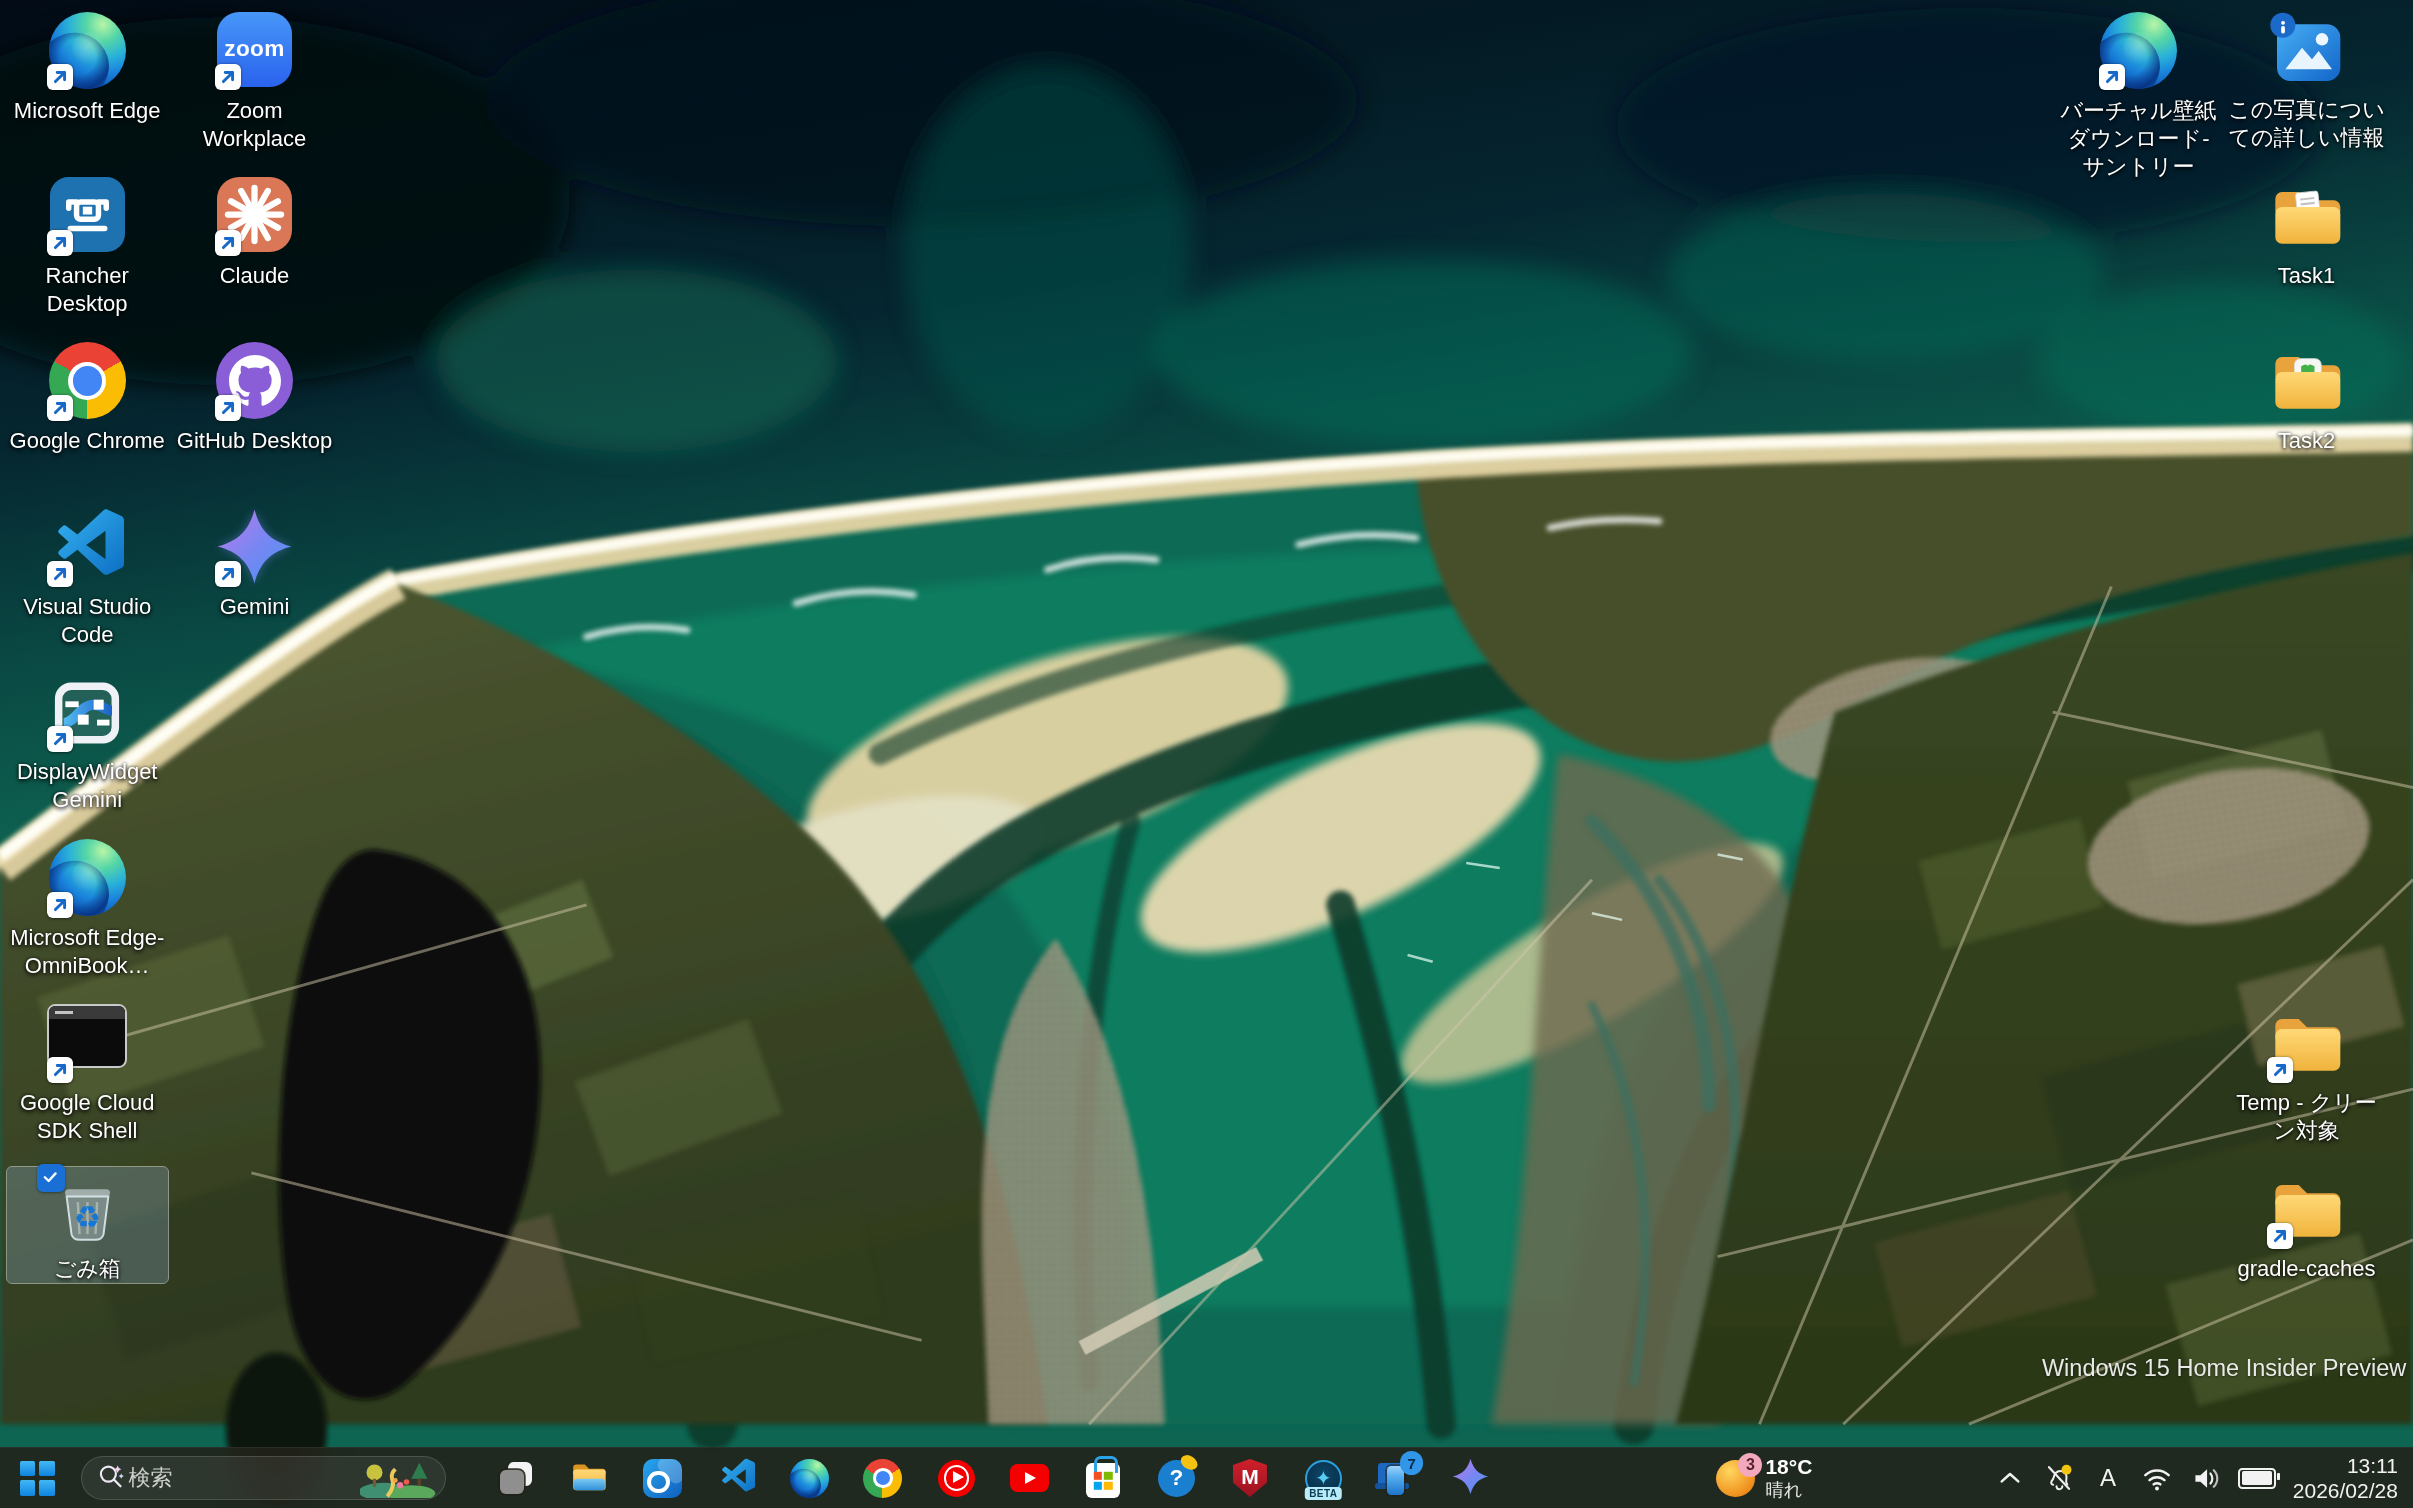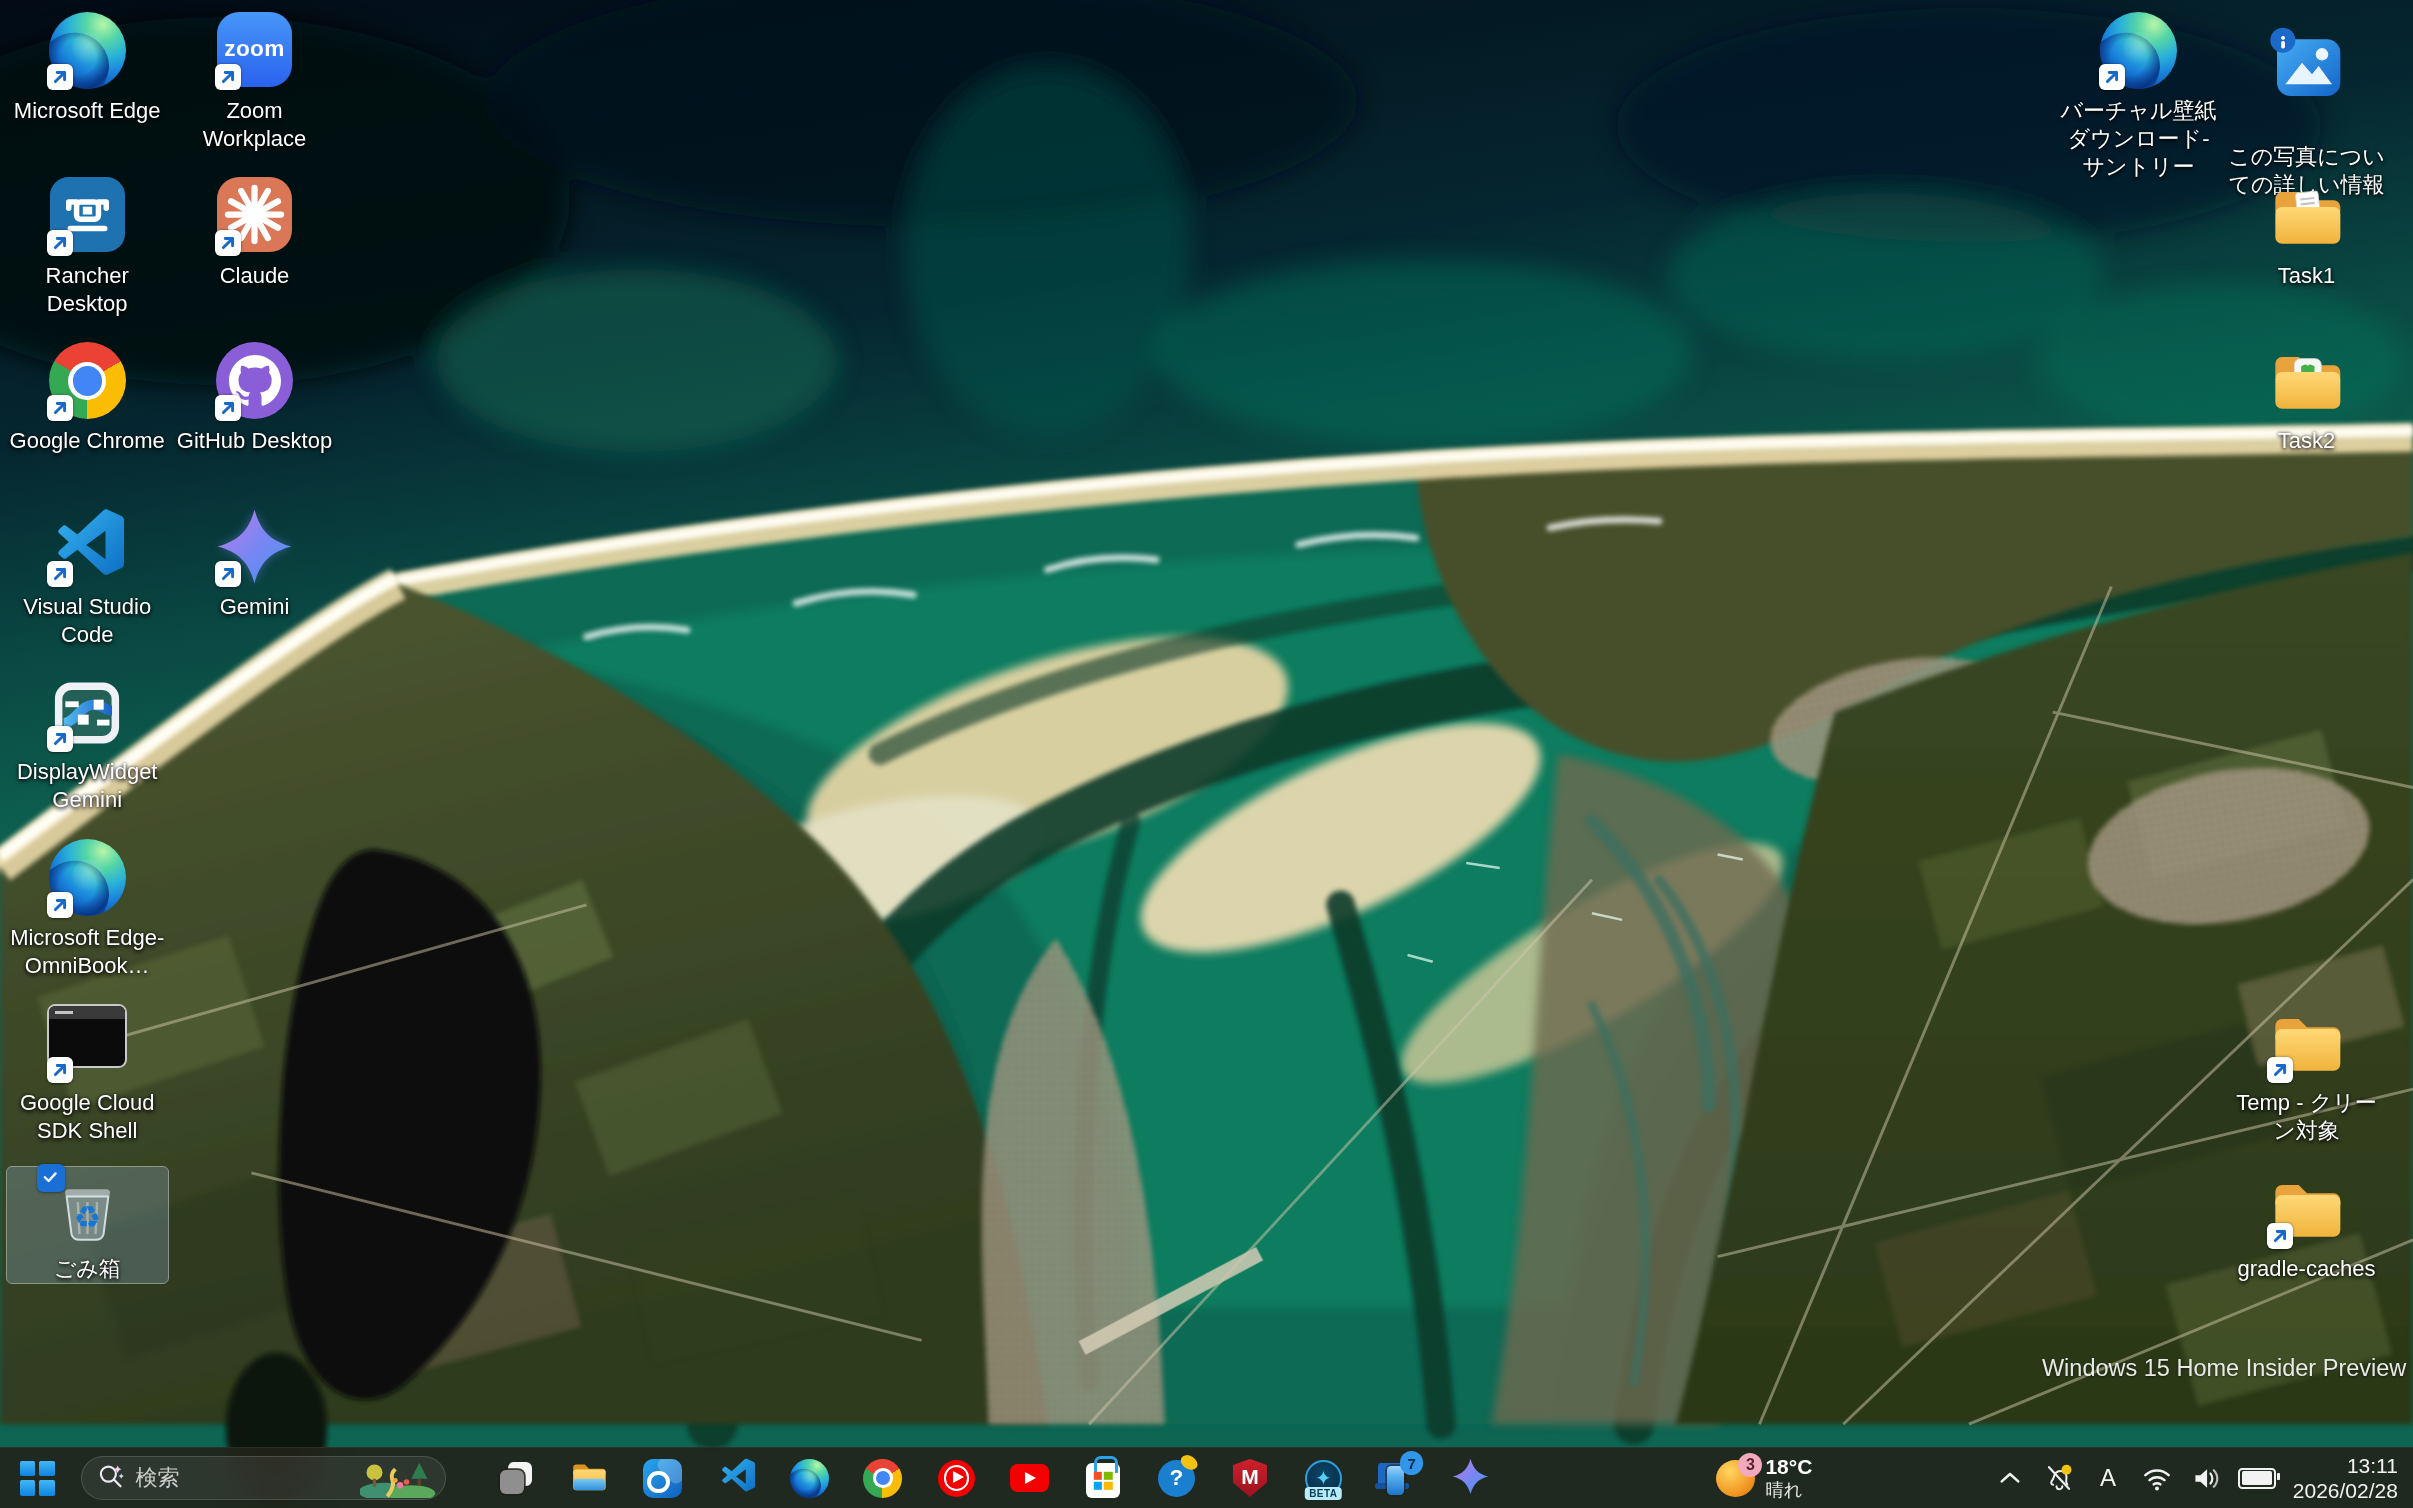--- a/index.html
+++ b/index.html
@@ -48,21 +48,21 @@
 
   
   .taskbar{position:absolute;left:0;right:0;bottom:0;height:60px;z-index:10;
     background:rgba(33,34,26,.9);backdrop-filter:blur(20px);border-top:0.8px solid rgba(255,255,255,.05);}
   .tb-left{position:absolute;left:10px;top:0;height:60px;display:flex;align-items:center;gap:17px;}
   .tb-btn{background:transparent;border:none;padding:0;margin:0;width:54px;height:50px;border-radius:6.7px;
     display:flex;align-items:center;justify-content:center;cursor:pointer;position:relative;}
   .winlogo{width:35px;height:35px;display:grid;grid-template-columns:1fr 1fr;grid-template-rows:1fr 1fr;gap:3.4px;}
   .winlogo i{background:linear-gradient(180deg,#43b7f5,#0e84e0);border-radius:1.7px;}
   .searchbox{width:365px;height:44px;border-radius:22px;background:rgba(255,255,255,.07);
-    border:0.8px solid rgba(255,255,255,.14);display:flex;align-items:center;padding:0 8.4px 0 15px;gap:10px;
+    border:0.8px solid rgba(255,255,255,.14);display:flex;align-items:center;padding:0 8.4px 0 15px;gap:3px;
     color:#d4d4d4;cursor:pointer;box-sizing:border-box;}
   .s-text{font-size:22px;color:#cfcfcf;flex:1;}
   .s-art{margin-left:auto;display:flex;align-items:center;}
   .tb-center{position:absolute;left:486px;top:0;height:60px;display:flex;align-items:center;gap:13.4px;}
   .tb-center .tb-btn{width:60px;}
 
   .tv{position:relative;width:39px;height:39px;}
   .tv-back{position:absolute;top:3.4px;right:3.4px;width:24px;height:24px;background:#f4f4f4;border-radius:5.9px;}
   .tv-front{position:absolute;bottom:3.4px;left:3.4px;width:24px;height:24px;background:#8f8f8f;border-radius:5.9px;
     box-shadow:0 0 0 1.7px rgba(33,34,26,.9);}
@@ -479,21 +479,21 @@
       <span class="edge-ball"></span>
     <span class="sc">
         <svg viewBox="0 0 24 24" width="22" height="22">
           <path d="M7 17 L17 7 M9 7 h8 v8" stroke="#1669c9" stroke-width="3.2" fill="none" stroke-linecap="round" stroke-linejoin="round"></path>
         </svg>
       </span>
     </span>
   <span class="lb">バーチャル壁紙ダウンロード-サントリー</span>
 </div>
 
-<div class="cell" style="left:2226px;top:23px;gap:32px;">
+<div class="cell" style="left:2226px;top:8px;">
   <span class="ic">
       <span>
       <svg viewBox="0 0 96 96" width="80" height="80">
         <rect x="12" y="16" width="76" height="68" rx="16" fill="url(#photoG)"></rect>
         <circle cx="66" cy="34" r="7.5" fill="#eef7ff"></circle>
         <path d="M22,70 L42,44 L54,58 L62,48 L78,70 Z" fill="#e8f4fe"></path>
         <circle cx="19" cy="17" r="15" fill="#1b69c8"></circle>
         <rect x="17" y="12" width="4.5" height="4.5" rx="2" fill="#fff"></rect>
         <rect x="17" y="18" width="4.5" height="9" rx="2" fill="#fff"></rect>
       </svg></span>

